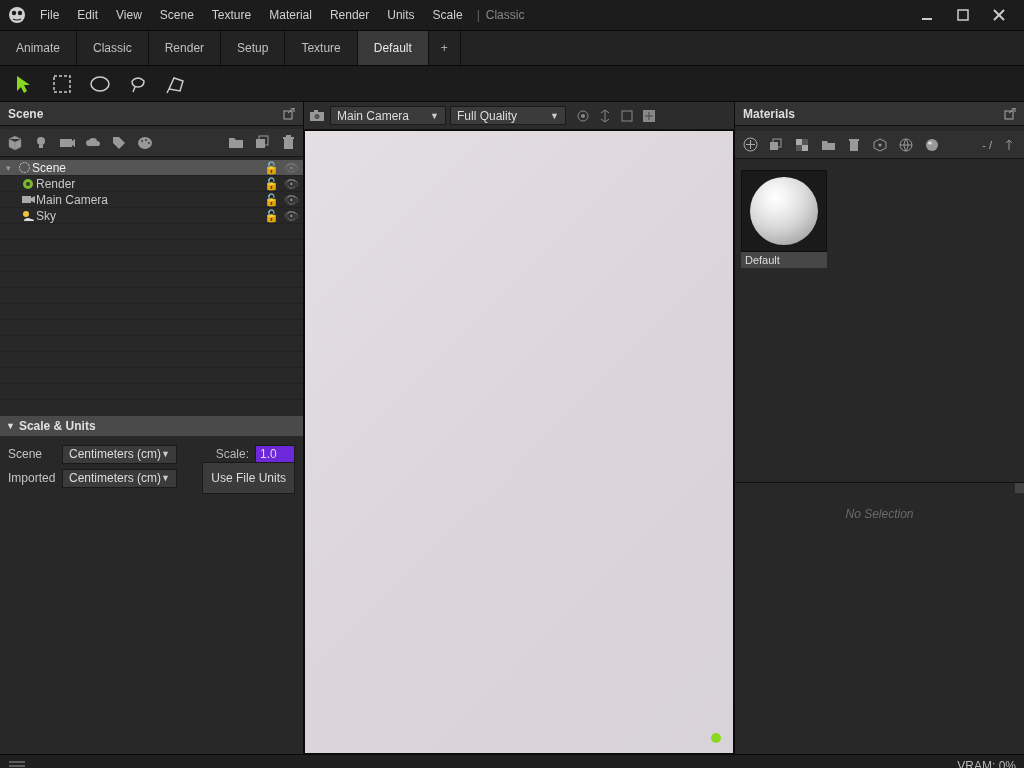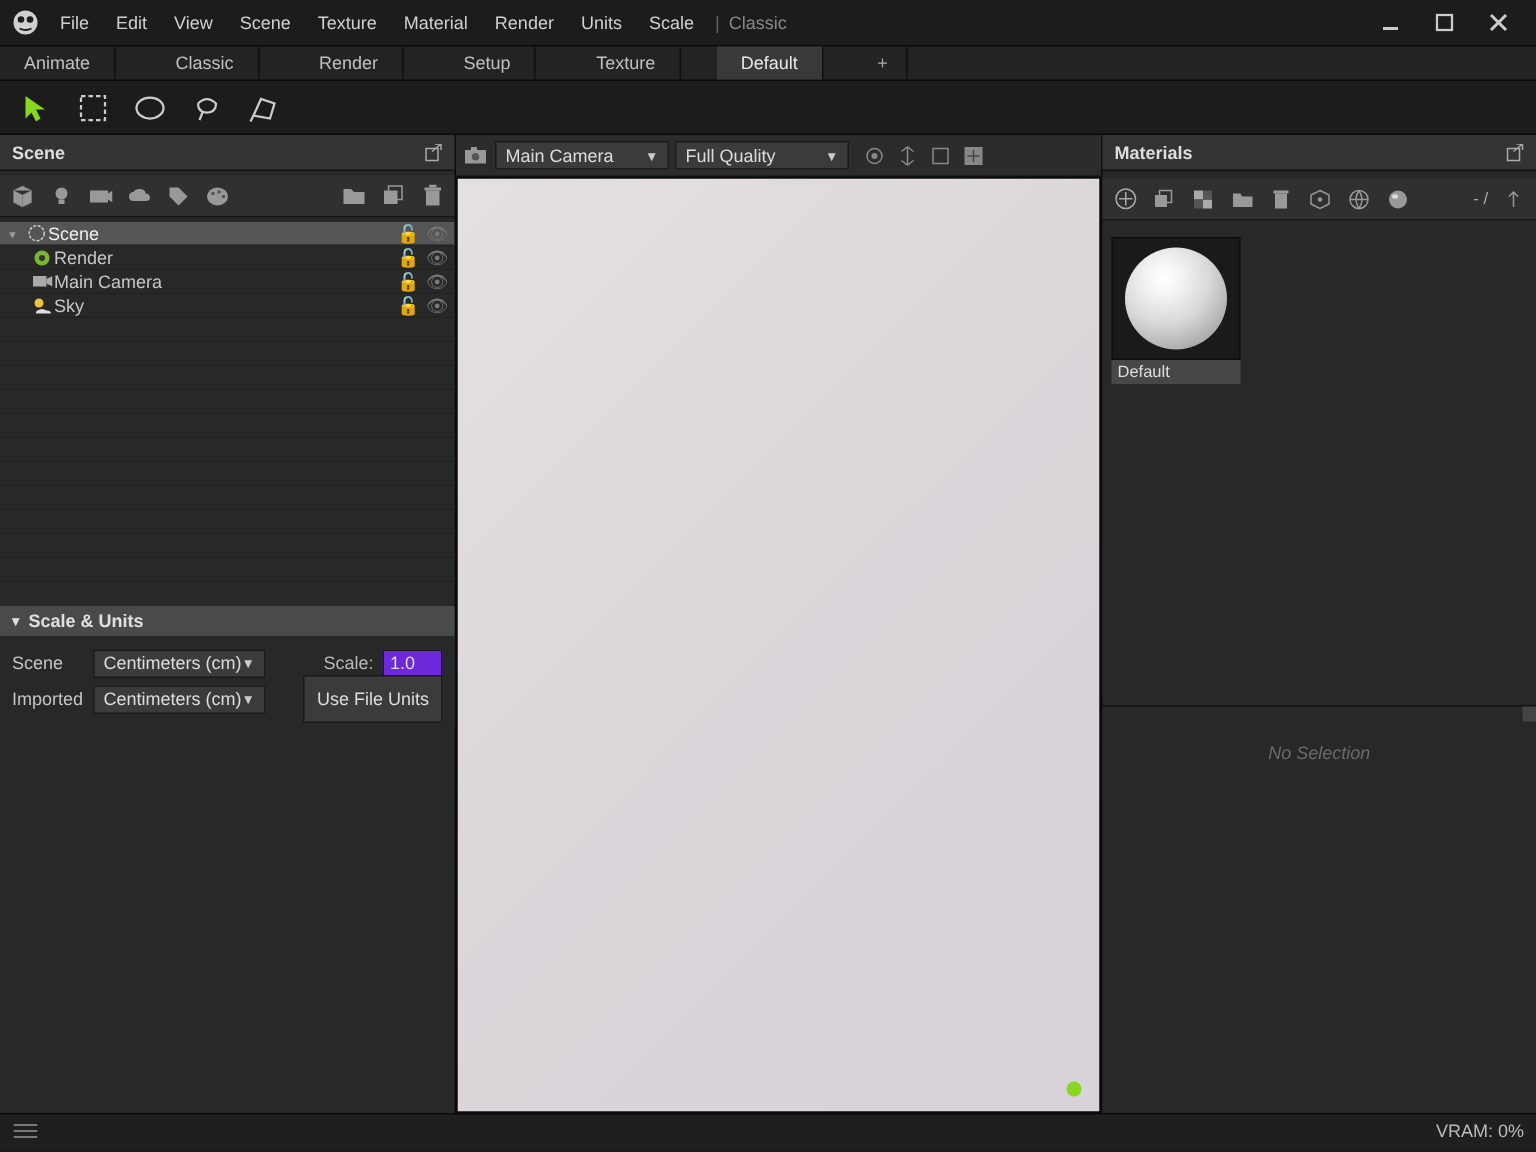--- a/index.html
+++ b/index.html
@@ -5,21 +5,21 @@
   * { box-sizing: border-box; margin: 0; padding: 0; font-family: "Segoe UI", Arial, sans-serif; }
   body { width: 1024px; height: 768px; background: #1c1c1c; color: #b8b8b8; font-size: 12px; overflow: hidden; }
   .titlebar { display: flex; align-items: center; height: 30px; background: #1c1c1c; padding: 0 6px; text-align: center; }
   .titlebar .logo { width: 22px; height: 22px; display: flex; align-items: center; justify-content: center; margin-right: 4px; }
   .menu { display: flex; gap: 2px; }
   .menu-item { padding: 4px 8px; cursor: default; color: #d0d0d0; }
   .title-sep { color: #666; margin: 0 6px; }
   .title-doc { color: #888; }
   .win-controls { margin-left: auto; display: flex; gap: 10px; padding-right: 6px; }
   .win-btn { width: 26px; height: 22px; display: flex; align-items: center; justify-content: center; color: #ccc; }
-  .layouts { display: flex; height: 24px; background: #232323; border-top: 1px solid #0a0a0a; border-bottom: 1px solid #0a0a0a; gap: 24px; }
+  .layouts { display: flex; height: 36px; background: #232323; border-top: 1px solid #0a0a0a; border-bottom: 1px solid #0a0a0a; }
   .layout-tab { padding: 0 16px; display: flex; align-items: center; color: #c0c0c0; border-right: 1px solid #0e0e0e; cursor: default; }
   .layout-tab.active { background: #393939; color: #e8e8e8; }
   .layout-add { width: 32px; display: flex; align-items: center; justify-content: center; color: #aaa; border-right: 1px solid #0e0e0e; }
   .tools { height: 36px; display: flex; align-items: center; gap: 10px; padding: 0 10px; background: #1c1c1c; border-bottom: 1px solid #0a0a0a; }
   .tool { width: 28px; height: 28px; display: flex; align-items: center; justify-content: center; }
   .workspace { display: flex; height: 652px; }
   .panel { background: #282828; display: flex; flex-direction: column; }
   .left { width: 304px; border-right: 1px solid #0a0a0a; gap:3px; }
   .center { flex: 1; background: #1c1c1c; }
   .right { width: 290px; border-left: 1px solid #0a0a0a; gap:5px;}

